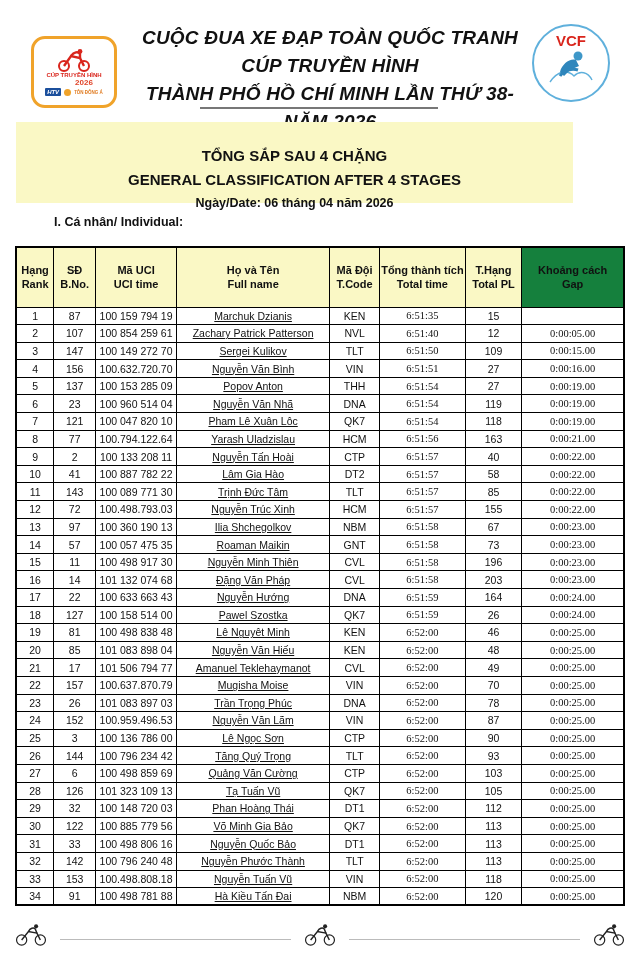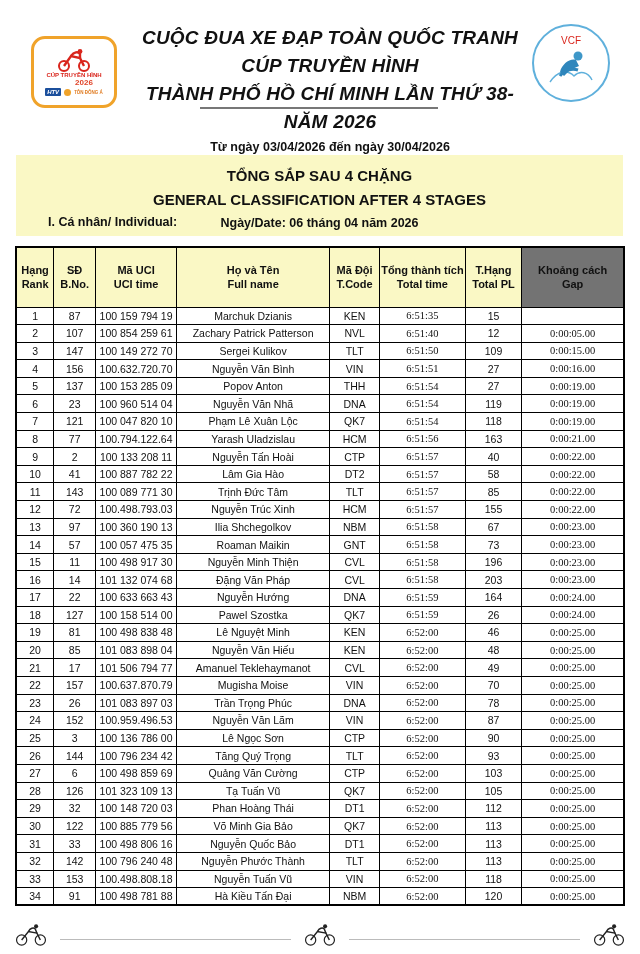--- a/index.html
+++ b/index.html
@@ -36,34 +36,34 @@
   .logo-left .cup-bottom { display:flex; align-items:center; gap:3px; margin-top:1px; }
   .htv-box { background:#1B4F9C; color:#fff; font-size:6px; font-weight:bold; padding:1px 2px; border-radius:1px; font-style:italic; }
   .tda-dot { width:7px; height:7px; border-radius:50%; background:#F0A32A; display:inline-block; }
   .tda-text { font-size:4.5px; font-weight:bold; color:#E07B20; white-space:nowrap; }
   .logo-right {
     position:absolute; right:30px; top:24px; width:78px; height:78px;
     border-radius:50%; background:#fff; border:2px solid #5FB0DC;
     display:flex; flex-direction:column; align-items:center; justify-content:flex-start;
     padding-top:10px;
   }
-  .vcf-text { color:#D9251C; font-weight:normal; font-size:10px; line-height:10px; }
+  .vcf-text { color:#D9251C; font-weight:bold; font-size:15px; line-height:10px; }
 
   
   .banner {
-    position:absolute; left:16px; top:122px; width:607px; height:81px;
+    position:absolute; left:16px; top:122px; width:557px; height:81px;
     background:#FAF8C5;
-    text-align:center; padding-top:9px;margin-top:33px;
+    text-align:center; padding-top:22px;
   }
   .banner-vi { font-size:15px; font-weight:bold; line-height:24px; }
   .banner-en { font-size:15px; font-weight:bold; line-height:24px; }
   .banner-date { font-size:12.5px; font-weight:bold; line-height:22px; }
 
   .section-label {
-    position:absolute; left:14px; top:215px;
+    position:absolute; left:20px; top:215px;
     font-size:12.5px; font-weight:bold;padding-left:34px;
   }
 
   
   .gc-table-wrap { position:absolute; left:15px; top:246px; width:610px; }
   table.gc {
     width:100%; border-collapse:collapse; table-layout:fixed;
     border:2px solid #000;
   }
   table.gc th, table.gc td {
@@ -74,21 +74,21 @@
     background:#FAF8C5;
     font-size:11px; font-weight:bold;
     height:60px; line-height:14px;
     text-align:center; vertical-align:middle;margin-left:48px;
   }
   table.gc td {
     height:17.6px; font-size:10.5px;
     text-align:center; vertical-align:middle;
     padding:0 2px;
   }
-  td.col-name { text-align:left; padding-left:5px; }
+  td.col-name { text-align:left; padding-left:5px;text-decoration:underline; }
   td.col-bno  { font-size:12px; }
   td.col-time, td.col-gap {
     font-family:"Liberation Serif", serif; font-size:12px;
   }
   col.c-rank {width:6.2%;} col.c-bno {width:6.9%;} col.c-uci {width:13.3%;}
   col.c-name {width:25.2%;} col.c-team {width:8.2%;} col.c-time {width:14.1%;}
   col.c-pl {width:9.3%;} col.c-gap {width:16.8%;}
 
   
   .doc-footer {
@@ -184,21 +184,21 @@
               <div>T.Code</div>
             </th>
           <th style="white-space: normal; background-color: rgb(250, 248, 197);">
               <div>Tổng thành tích</div>
               <div>Total time</div>
             </th>
           <th style="background-color: rgb(250, 248, 197);">
               <div>T.Hạng</div>
               <div>Total PL</div>
             </th>
-          <th style="background-color: #737373;">
+          <th style="background-color: #15803d;">
               <div>Khoảng cách</div>
               <div>Gap</div>
             </th>
         </tr>
       </thead>
       <tbody>
           <tr>
             <td class="col-rank">1</td>
             <td class="col-bno">87</td>
             <td class="col-uci">100 159 794 19</td>

